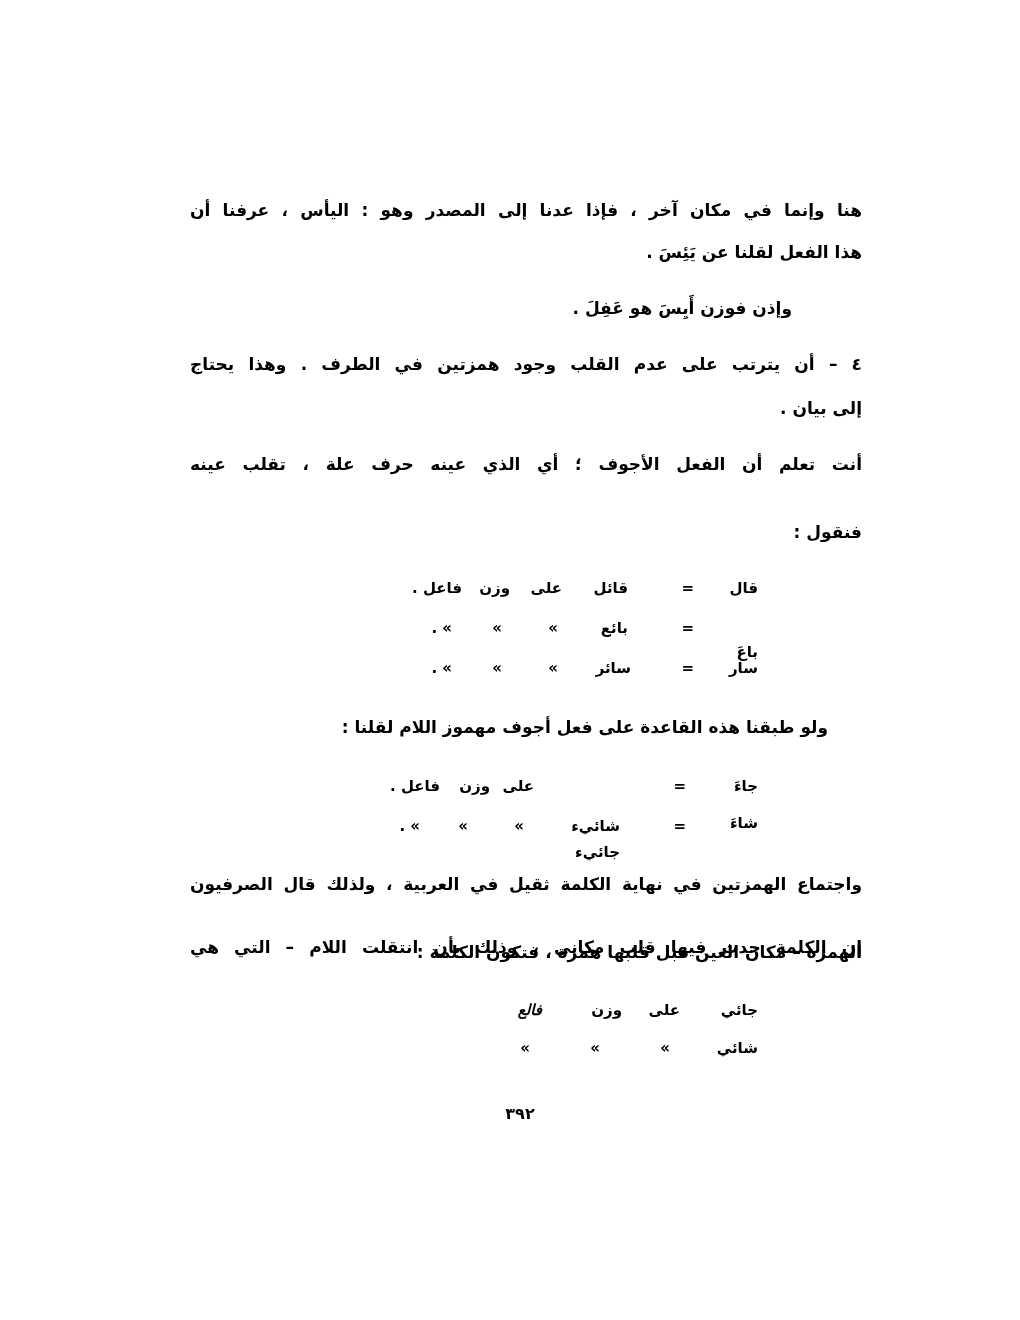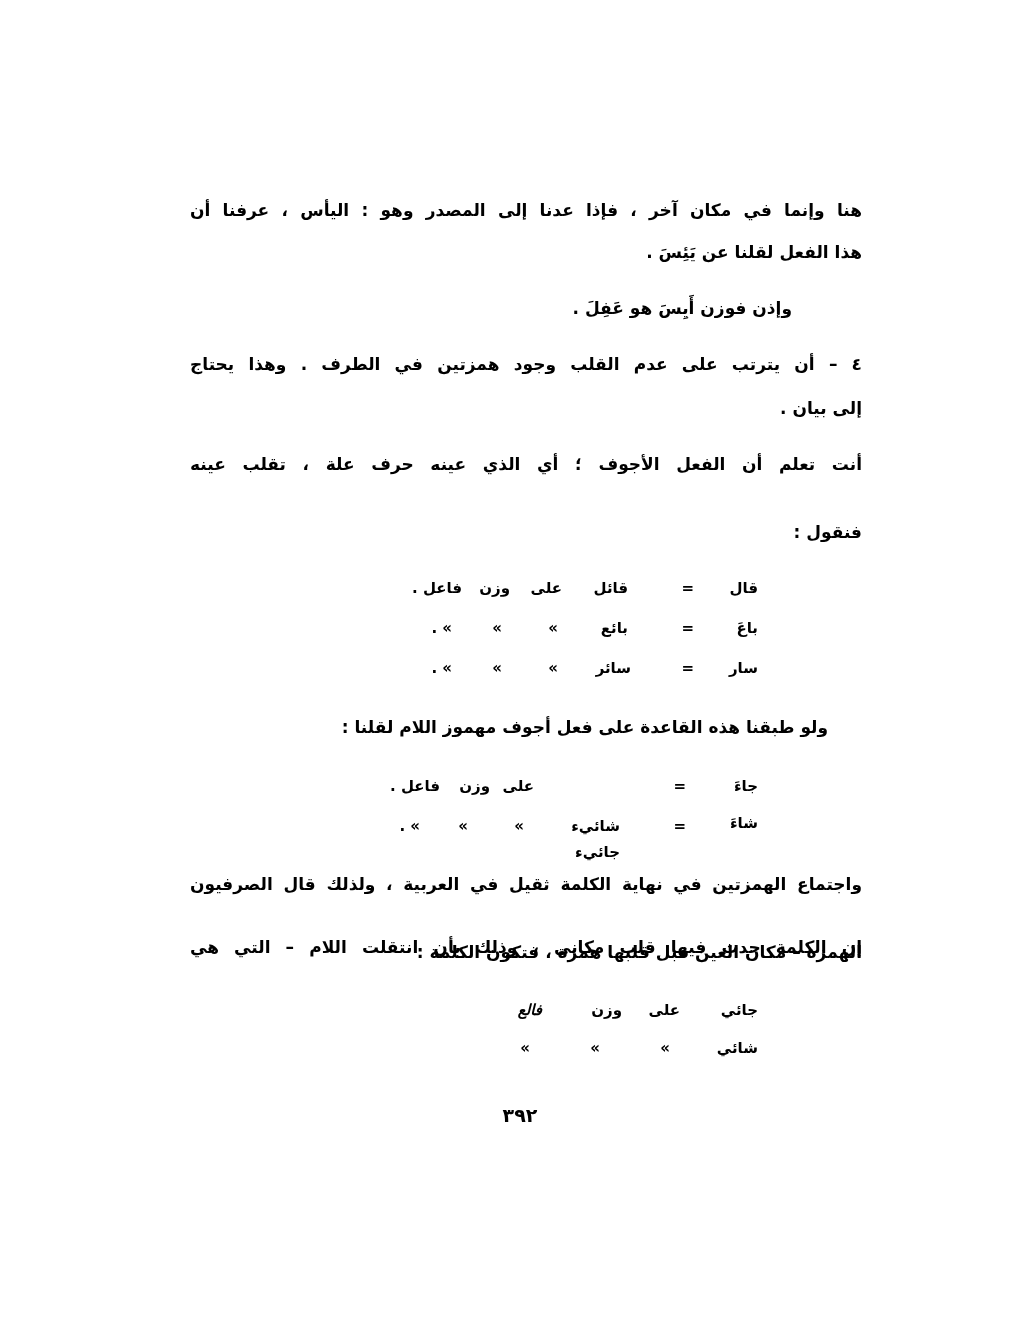--- a/index.html
+++ b/index.html
@@ -48,21 +48,21 @@
       font-weight: bold;
       direction: rtl;
       text-align: right;
     }
     .page-number {
       position: absolute;
       left: 470px;
       width: 100px;
       top: 1104px;
       text-align: center;
-      font-size: 19px;
+      font-size: 16px;
       font-weight: bold;
       direction: rtl;
     }
   </style>
 </head>
 <body>
 
 <div class="page">
 
   <div class="line full" style="top:198px;">هنا وإنما في مكان آخر ، فإذا عدنا إلى المصدر وهو : اليأس ، عرفنا أن</div>
@@ -79,21 +79,21 @@
   <div>
     <div>
       <div class="cell" style="top:576px; right:262px;">قال</div>
       <div class="cell" style="top:576px; right:326px;">=</div>
       <div class="cell" style="top:576px; right:392px;">قائل</div>
       <div class="cell" style="top:576px; right:458px;">على</div>
       <div class="cell" style="top:576px; right:510px;">وزن</div>
       <div class="cell" style="top:576px; right:558px;">فاعل .</div>
     </div>
     <div>
-      <div class="cell" style="top:616px; right:262px;">باعَ</div>
+      <div class="cell" style="top:640px; right:262px;">باعَ</div>
       <div class="cell" style="top:616px; right:326px;">=</div>
       <div class="cell" style="top:616px; right:392px;">بائع</div>
       <div class="cell" style="top:616px; right:462px;">»</div>
       <div class="cell" style="top:616px; right:518px;">»</div>
       <div class="cell" style="top:616px; right:568px;">» .</div>
     </div>
     <div>
       <div class="cell" style="top:656px; right:262px;">سار</div>
       <div class="cell" style="top:656px; right:326px;">=</div>
       <div class="cell" style="top:656px; right:389px;">سائر</div>

